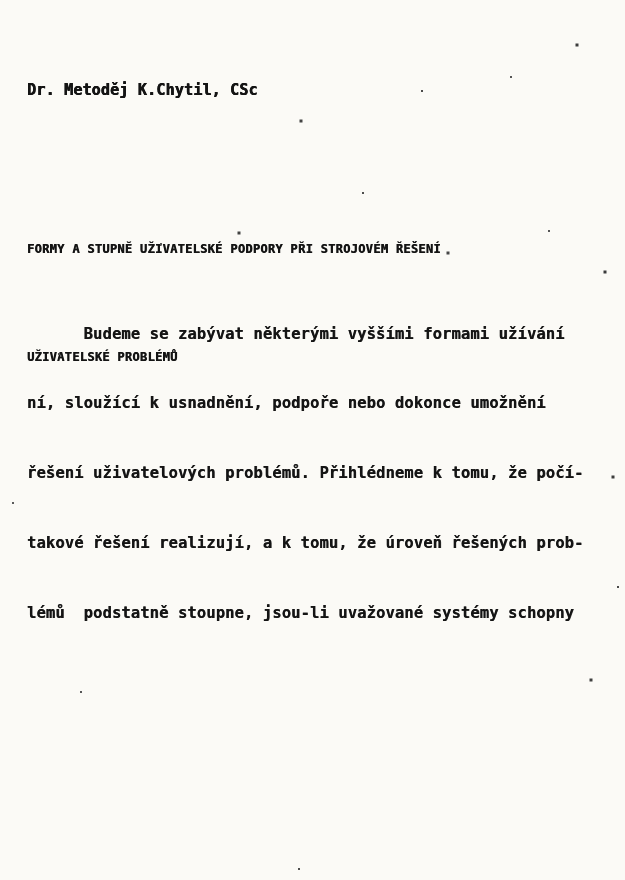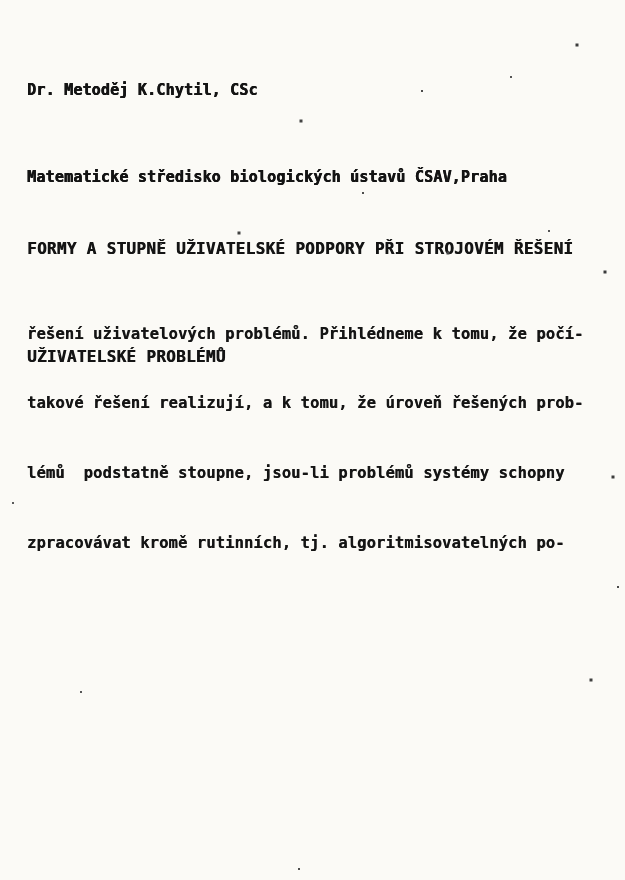--- a/index.html
+++ b/index.html
@@ -27,21 +27,21 @@
     line-height: 29px;
     font-weight: bold;
     letter-spacing: 0.2px;
     white-space: pre;
     text-shadow: 0.5px 0 0 #141414, 0 0.4px 0 #141414;
   }
   .title-block {
     position: absolute;
     top: 159px;
     left: 27px;
-    font-size: 16px;
+    font-size: 12px;
     line-height: 36px;
     font-weight: bold;
     letter-spacing: 0.3px;
     white-space: pre;
     text-shadow: 0.5px 0 0 #181818;
   }
   .body-block {
     position: absolute;
     top: 276px;
     left: 27px;
@@ -81,33 +81,33 @@
       447px 252px 0 0.5px #474747;
   }
 </style>
 </head>
 <body>
 
 <div class="page">
 
   <div class="header-block">
     <div class="header-line">Dr. Metoděj K.Chytil, CSc</div>
-    <div class="header-line">Matematické středisko biologických ústavů ČSAV,Praha</div>
   </div>
 
   <div class="title-block">
     <div class="title-line">FORMY A STUPNĚ UŽIVATELSKÉ PODPORY PŘI STROJOVÉM ŘEŠENÍ</div>
     <div class="title-line">UŽIVATELSKÉ PROBLÉMŮ</div>
   </div>
 
   <div class="body-block">
+    <div class="body-line">      Budeme se zabývat některými vyššími formami užívání</div>
+    <div class="body-line">ní, sloužící k usnadnění, podpoře nebo dokonce umožnění</div>
     <div class="body-line">řešení uživatelových problémů. Přihlédneme k tomu, že počí-</div>
     <div class="body-line">takové řešení realizují, a k tomu, že úroveň řešených prob-</div>
-    <div class="body-line">lémů  podstatně stoupne, jsou-li problémů systémy schopny</div>
-    <div class="body-line">zpracovávat kromě rutinních, tj. algoritmisovatelných po-</div>
+    <div class="body-line">lémů  podstatně stoupne, jsou-li uvažované systémy schopny</div>
     
     
     
     
     
     
     
     
     
     

